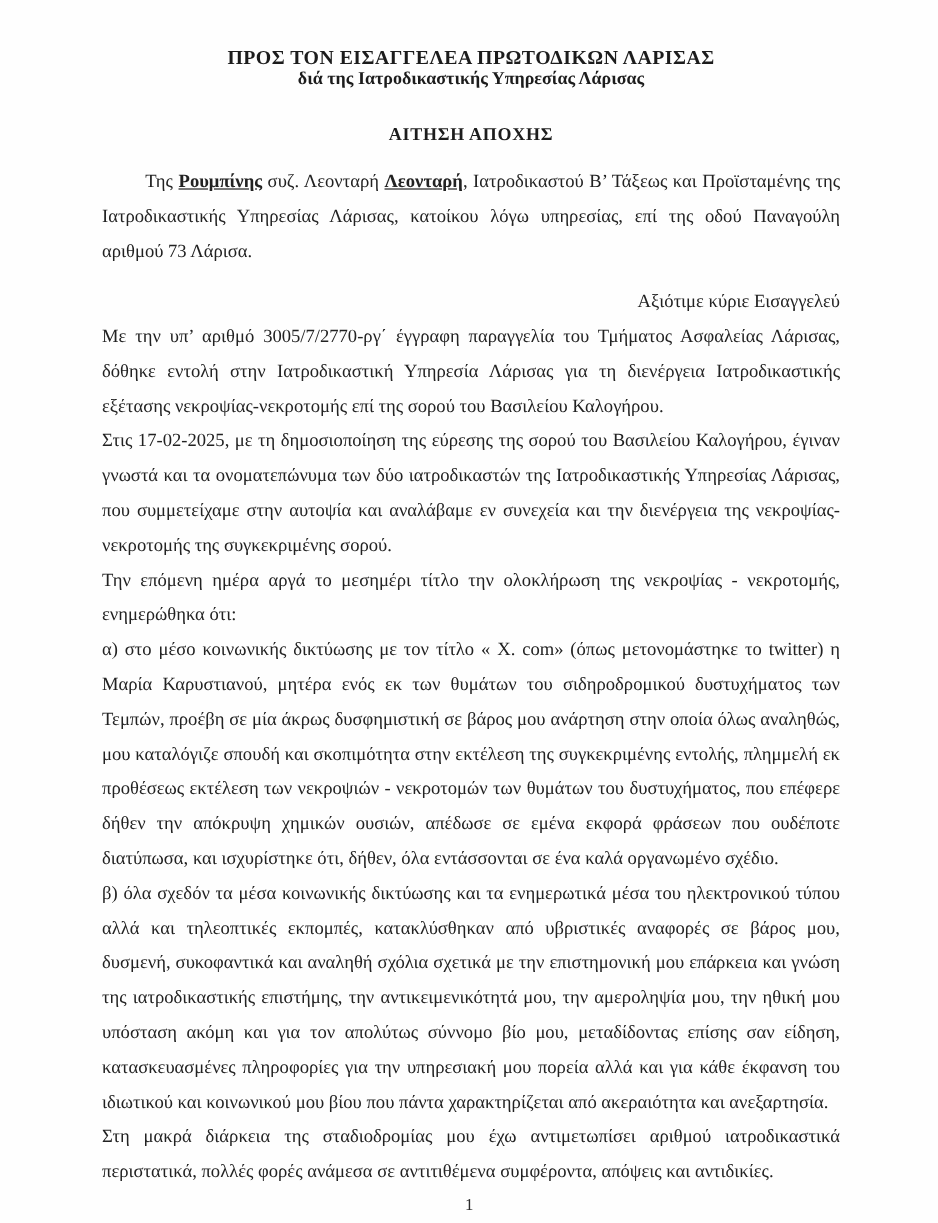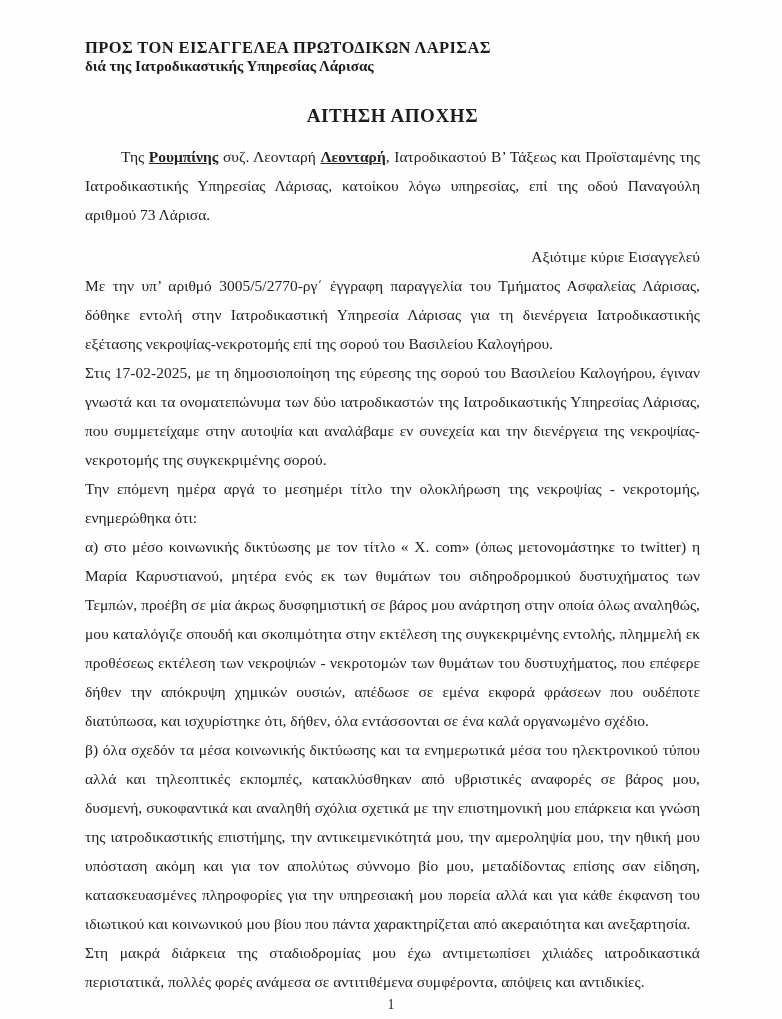--- a/index.html
+++ b/index.html
@@ -15,37 +15,37 @@
     margin: 0 auto;
     background: #fefefdfa;
     background-color: #fefefe;
     box-sizing: border-box;
     padding: 38px 82px 30px 85px;
     font-family: "Liberation Serif", "DejaVu Serif", serif;
     color: #222222;
     overflow: hidden;
   }
   .doc-header {
-    text-align: left;
+    text-align: center;
   }
   .doc-header .line1 {
     font-weight: bold;
     font-size: 16.5px;
     letter-spacing: 0.4px;
     color: #1c1c1c;
   }
   .doc-header .line2 {
     font-weight: bold;
     font-size: 15px;
     margin-top: 0;
     color: #1c1c1c;
   }
   .doc-title {
     text-align: center;
-    font-size: 19px;
+    font-size: 15px;
     font-weight: bold;
     letter-spacing: 0.6px;
     margin: 30px 0 15px 0;
     color: #1c1c1c;
   }
   p.body {
     margin: 0;
     font-size: 15.5px;
     line-height: 29px;
     text-align: justify;
@@ -81,27 +81,27 @@
     <div class="line1">ΠΡΟΣ ΤΟΝ ΕΙΣΑΓΓΕΛΕΑ ΠΡΩΤΟΔΙΚΩΝ ΛΑΡΙΣΑΣ</div>
     <div class="line2">διά της Ιατροδικαστικής Υπηρεσίας Λάρισας</div>
   </header>
 
   <h1 class="doc-title">ΑΙΤΗΣΗ ΑΠΟΧΗΣ</h1>
 
   <p class="body intro"><span>Της </span><span class="bold-name">Ρουμπίνης</span><span> συζ. Λεονταρή </span><span class="bold-name">Λεονταρή</span><span>, Ιατροδικαστού Β’ Τάξεως και Προϊσταμένης της Ιατροδικαστικής Υπηρεσίας Λάρισας, κατοίκου λόγω υπηρεσίας, επί της οδού Παναγούλη αριθμού 73 Λάρισα.</span></p>
 
   <p class="body salutation">Αξιότιμε κύριε Εισαγγελεύ</p>
 
-  <p class="body">Με την υπ’ αριθμό 3005/5/2770-ργ΄ έγγραφη παραγγελία του Τμήματος Ασφαλείας Λάρισας, δόθηκε  εντολή στην Ιατροδικαστική Υπηρεσία Λάρισας για τη διενέργεια Ιατροδικαστικής εξέτασης νεκροψίας-νεκροτομής επί της  σορού του Βασιλείου Καλογήρου.</p>
+  <p class="body">Με την υπ’ αριθμό 3005/7/2770-ργ΄ έγγραφη παραγγελία του Τμήματος Ασφαλείας Λάρισας, δόθηκε  εντολή στην Ιατροδικαστική Υπηρεσία Λάρισας για τη διενέργεια Ιατροδικαστικής εξέτασης νεκροψίας-νεκροτομής επί της  σορού του Βασιλείου Καλογήρου.</p>
 
   <p class="body">Στις 17-02-2025, με τη δημοσιοποίηση της εύρεσης της σορού του Βασιλείου Καλογήρου, έγιναν γνωστά και τα  ονοματεπώνυμα των δύο ιατροδικαστών της Ιατροδικαστικής Υπηρεσίας Λάρισας, που συμμετείχαμε  στην αυτοψία και αναλάβαμε εν συνεχεία και την διενέργεια της νεκροψίας-νεκροτομής της συγκεκριμένης σορού.</p>
 
   <p class="body">Την επόμενη  ημέρα αργά το μεσημέρι τίτλο την ολοκλήρωση της νεκροψίας - νεκροτομής, ενημερώθηκα ότι:</p>
 
   <p class="body">α) στο μέσο κοινωνικής δικτύωσης με τον τίτλο « X. com» (όπως μετονομάστηκε το twitter) η Μαρία Καρυστιανού, μητέρα ενός εκ των θυμάτων του σιδηροδρομικού δυστυχήματος των Τεμπών, προέβη σε μία άκρως δυσφημιστική σε βάρος μου ανάρτηση στην οποία όλως αναληθώς, μου καταλόγιζε σπουδή και σκοπιμότητα στην εκτέλεση της συγκεκριμένης εντολής, πλημμελή εκ προθέσεως εκτέλεση των νεκροψιών - νεκροτομών των θυμάτων του δυστυχήματος, που επέφερε δήθεν την απόκρυψη χημικών ουσιών, απέδωσε σε εμένα εκφορά φράσεων που ουδέποτε διατύπωσα, και ισχυρίστηκε ότι, δήθεν, όλα εντάσσονται σε ένα καλά οργανωμένο σχέδιο.</p>
 
   <p class="body">β) όλα σχεδόν τα μέσα κοινωνικής δικτύωσης και τα ενημερωτικά μέσα του ηλεκτρονικού τύπου αλλά και τηλεοπτικές εκπομπές, κατακλύσθηκαν από υβριστικές αναφορές σε βάρος μου, δυσμενή,  συκοφαντικά και αναληθή σχόλια σχετικά με την επιστημονική μου επάρκεια και γνώση της ιατροδικαστικής επιστήμης, την  αντικειμενικότητά μου, την αμεροληψία μου, την ηθική μου υπόσταση ακόμη και για τον απολύτως σύννομο βίο μου,  μεταδίδοντας επίσης σαν είδηση, κατασκευασμένες πληροφορίες για την υπηρεσιακή  μου πορεία  αλλά και για κάθε έκφανση του ιδιωτικού και κοινωνικού μου  βίου που  πάντα χαρακτηρίζεται από ακεραιότητα και ανεξαρτησία.</p>
 
-  <p class="body">Στη μακρά διάρκεια της σταδιοδρομίας μου έχω αντιμετωπίσει χιλιάδες ιατροδικαστικά περιστατικά, πολλές φορές ανάμεσα σε αντιτιθέμενα συμφέροντα, απόψεις και αντιδικίες.</p>
+  <p class="body">Στη μακρά διάρκεια της σταδιοδρομίας μου έχω αντιμετωπίσει αριθμού ιατροδικαστικά περιστατικά, πολλές φορές ανάμεσα σε αντιτιθέμενα συμφέροντα, απόψεις και αντιδικίες.</p>
 
   <div class="page-number">1</div>
 
 </div>
 
 </body></html>

